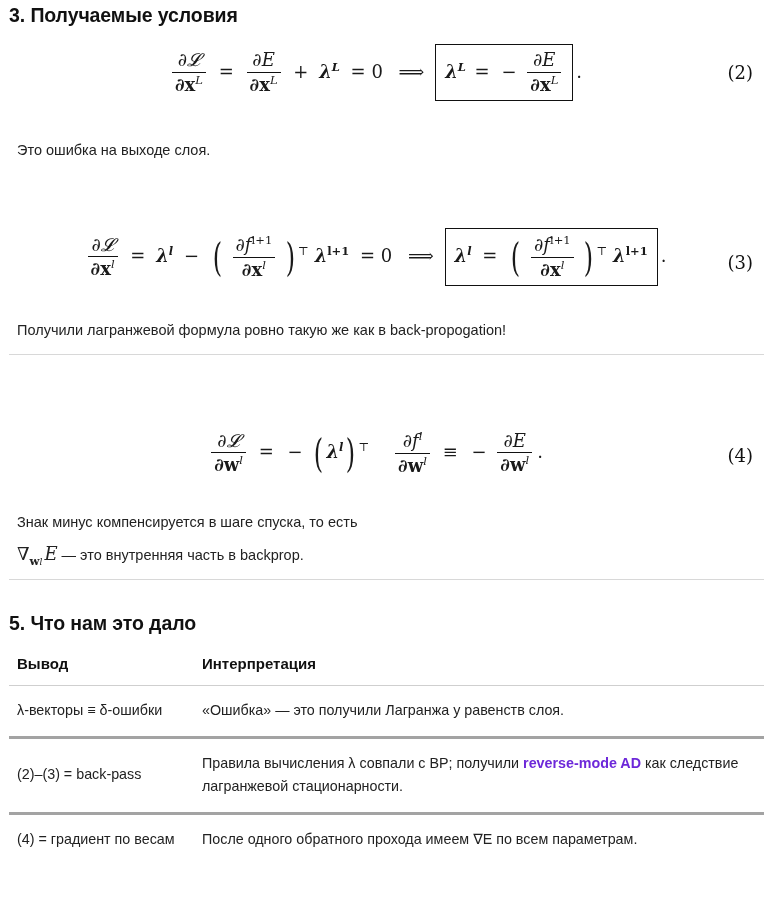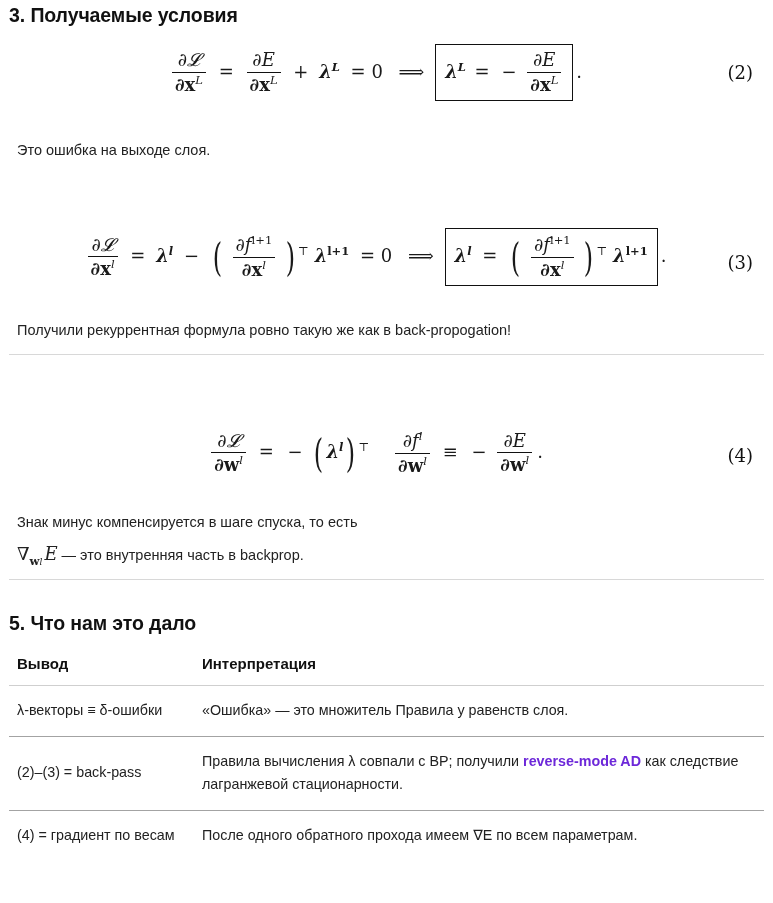--- a/index.html
+++ b/index.html
@@ -151,21 +151,21 @@
     color: #111111;
     padding: 0 8px 13px 8px;
     border-bottom: 1.4px solid #cfcfcf;
     vertical-align: bottom;
   }
   table.summary td {
     font-family: "Liberation Sans", sans-serif;
     font-size: 14.3px;
     color: #222222;
     padding: 13px 8px 13px 8px;
-    border-bottom: 1px solid #a3a3a3;
+    border-bottom: 3px solid #a3a3a3;
     vertical-align: middle;
     line-height: 1.65;
   }
   table.summary tr:last-child td {
     border-bottom: none;
   }
   col.c1 { width: 185px; }
   col.c2 { width: auto; }
   td.col-term { color: #242424; }
   b.strong { font-weight: bold; color: #6d28d9; }
@@ -237,21 +237,21 @@
           <span class="num"><span>∂f</span><sup class="smn">l+1</sup></span>
           <span class="den"><span class="bfup">∂x</span><sup class="sm">l</sup></span>
         </span>
         <span class="paren">)</span><sup class="smn">⊤</sup>
         <span class="bfit"><span>λ</span><sup class="smn">l+1</sup></span>
       </span><span class="opn">.</span>
     </span>
     <span class="eqtag" style="top:24px;">(3)</span>
   </div>
 
-  <p class="body-text abs" style="left:9px; top:311px;">Получили рекуррентная формула ровно такую же как в back-propogation!</p>
+  <p class="body-text abs" style="left:9px; top:311px;">Получили лагранжевой формула ровно такую же как в back-propogation!</p>
 
   <hr class="rule abs" style="left:9px; top:354px; width:755px;">
 
 
   <div class="mathline abs" style="left:0; top:430px; width:755px;">
     <span class="math">
       <span class="frac">
         <span class="num">∂𝓛</span>
         <span class="den"><span class="bfup">∂w</span><sup class="sm">l</sup></span>
       </span>
@@ -292,21 +292,21 @@
       <thead>
         <tr>
           <th>Вывод</th>
           <th>Интерпретация</th>
         </tr>
       </thead>
       <tbody>
         <tr>
           <td class="col-term">λ-векторы ≡ δ-ошибки</td>
           <td>
-            <span>«Ошибка» — это множитель Правила у равенств слоя.</span>
+            <span>«Ошибка» — это получили Лагранжа у равенств слоя.</span>
           </td>
         </tr>
         <tr>
           <td class="col-term">(2)–(3) = back-pass</td>
           <td>
             <span>Правила вычисления λ совпали с BP; получили </span><b class="strong">reverse-mode AD</b><span> как следствие лагранжевой стационарности.</span>
           </td>
         </tr>
         <tr>
           <td class="col-term">(4) = градиент по весам</td>

